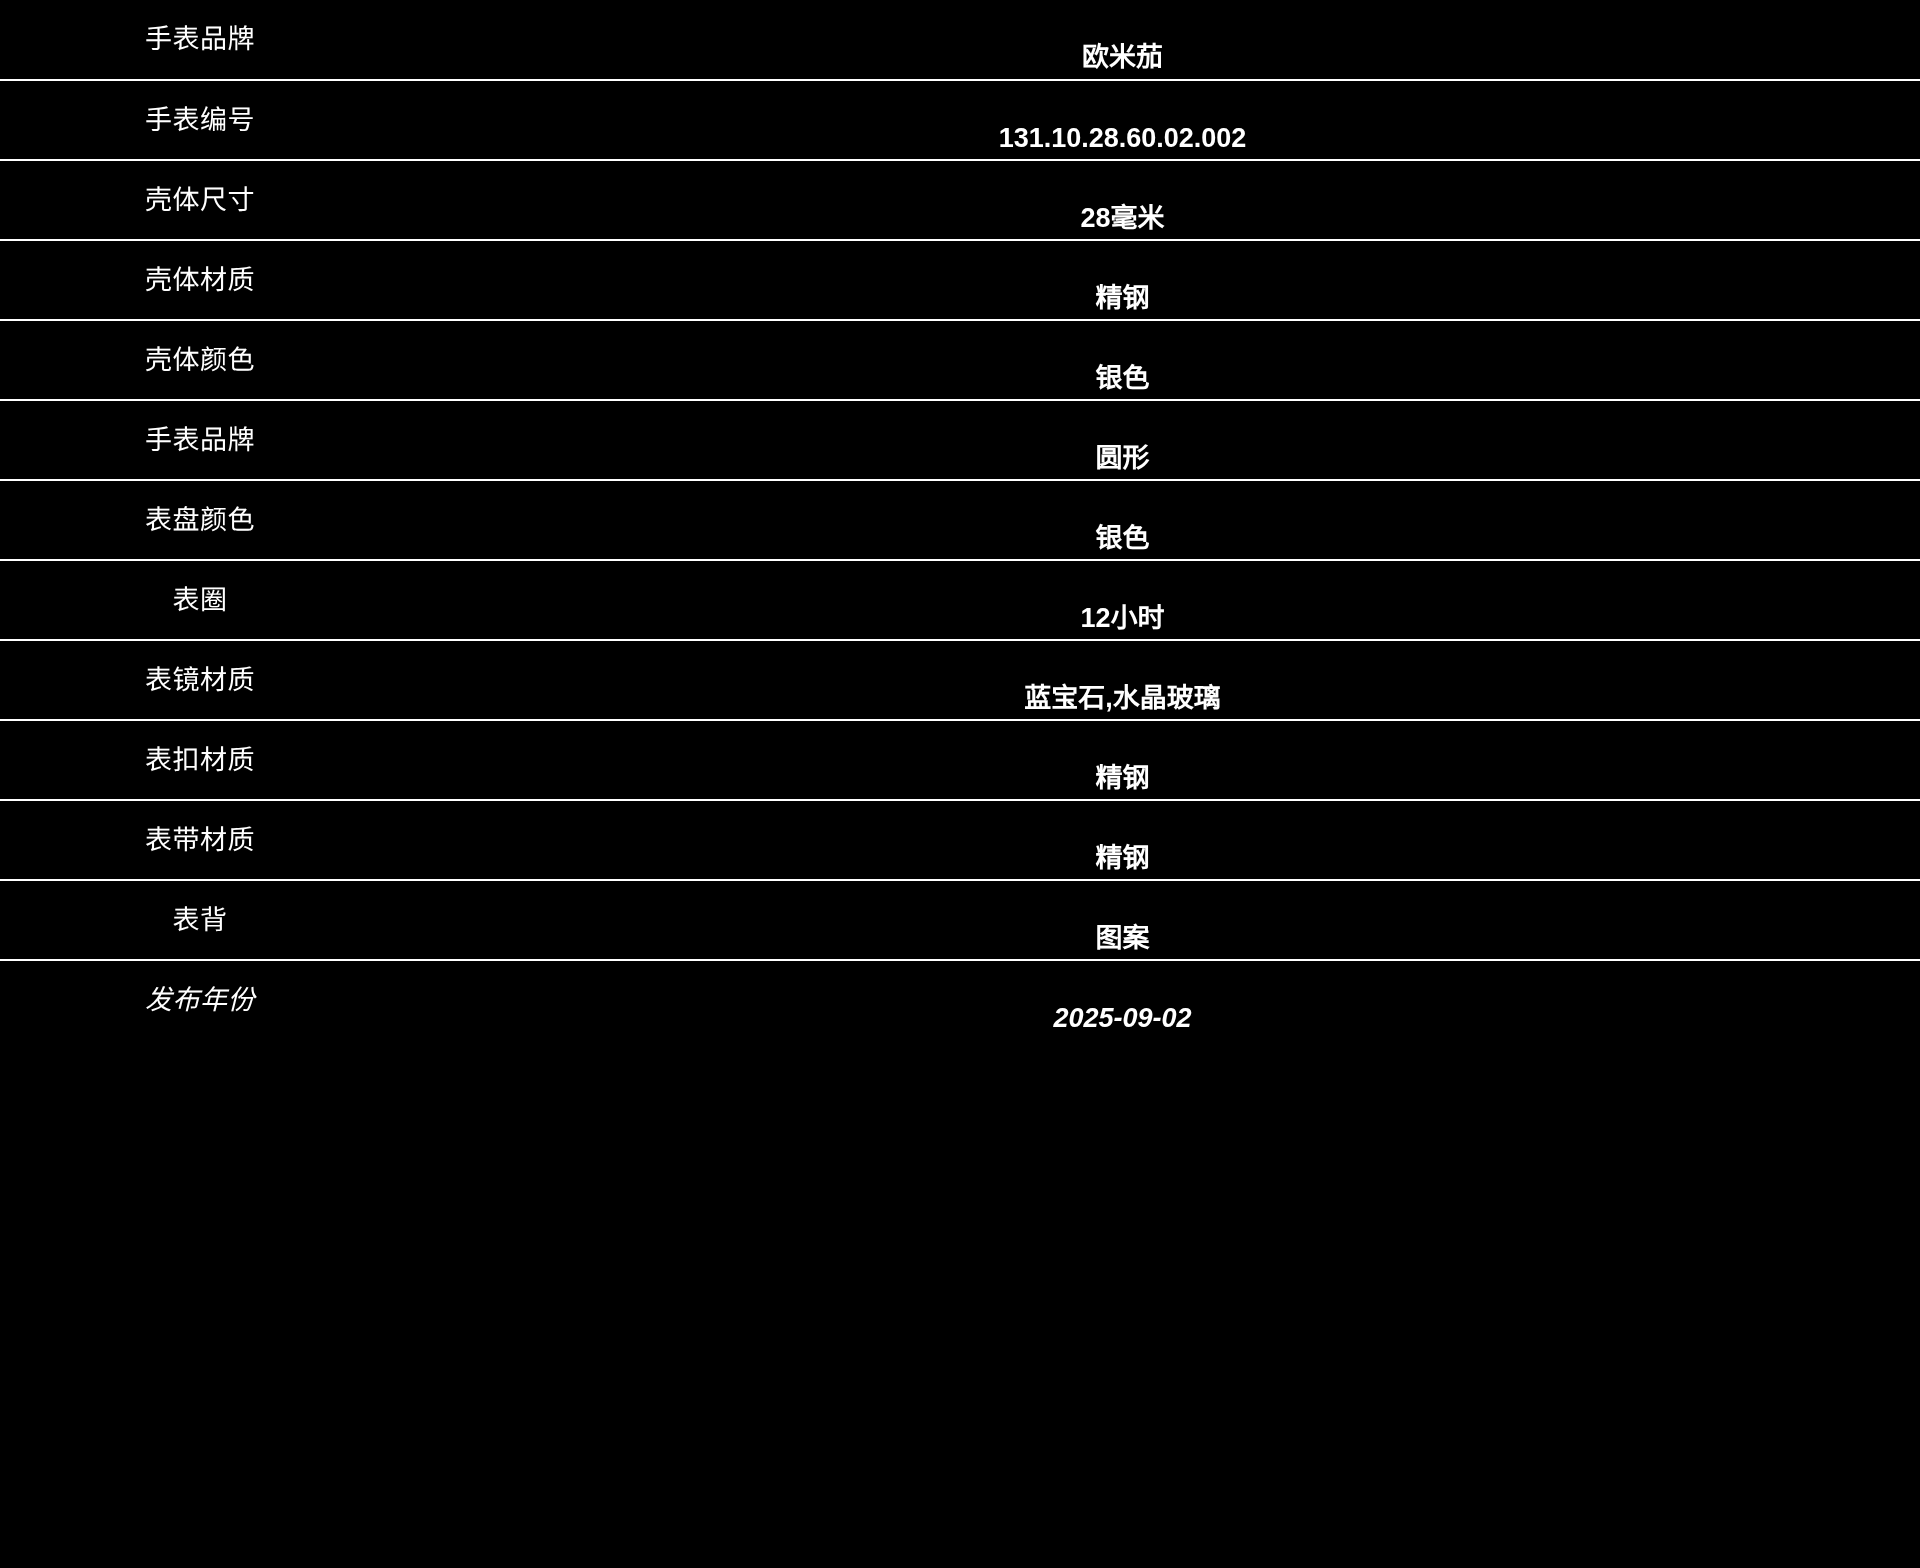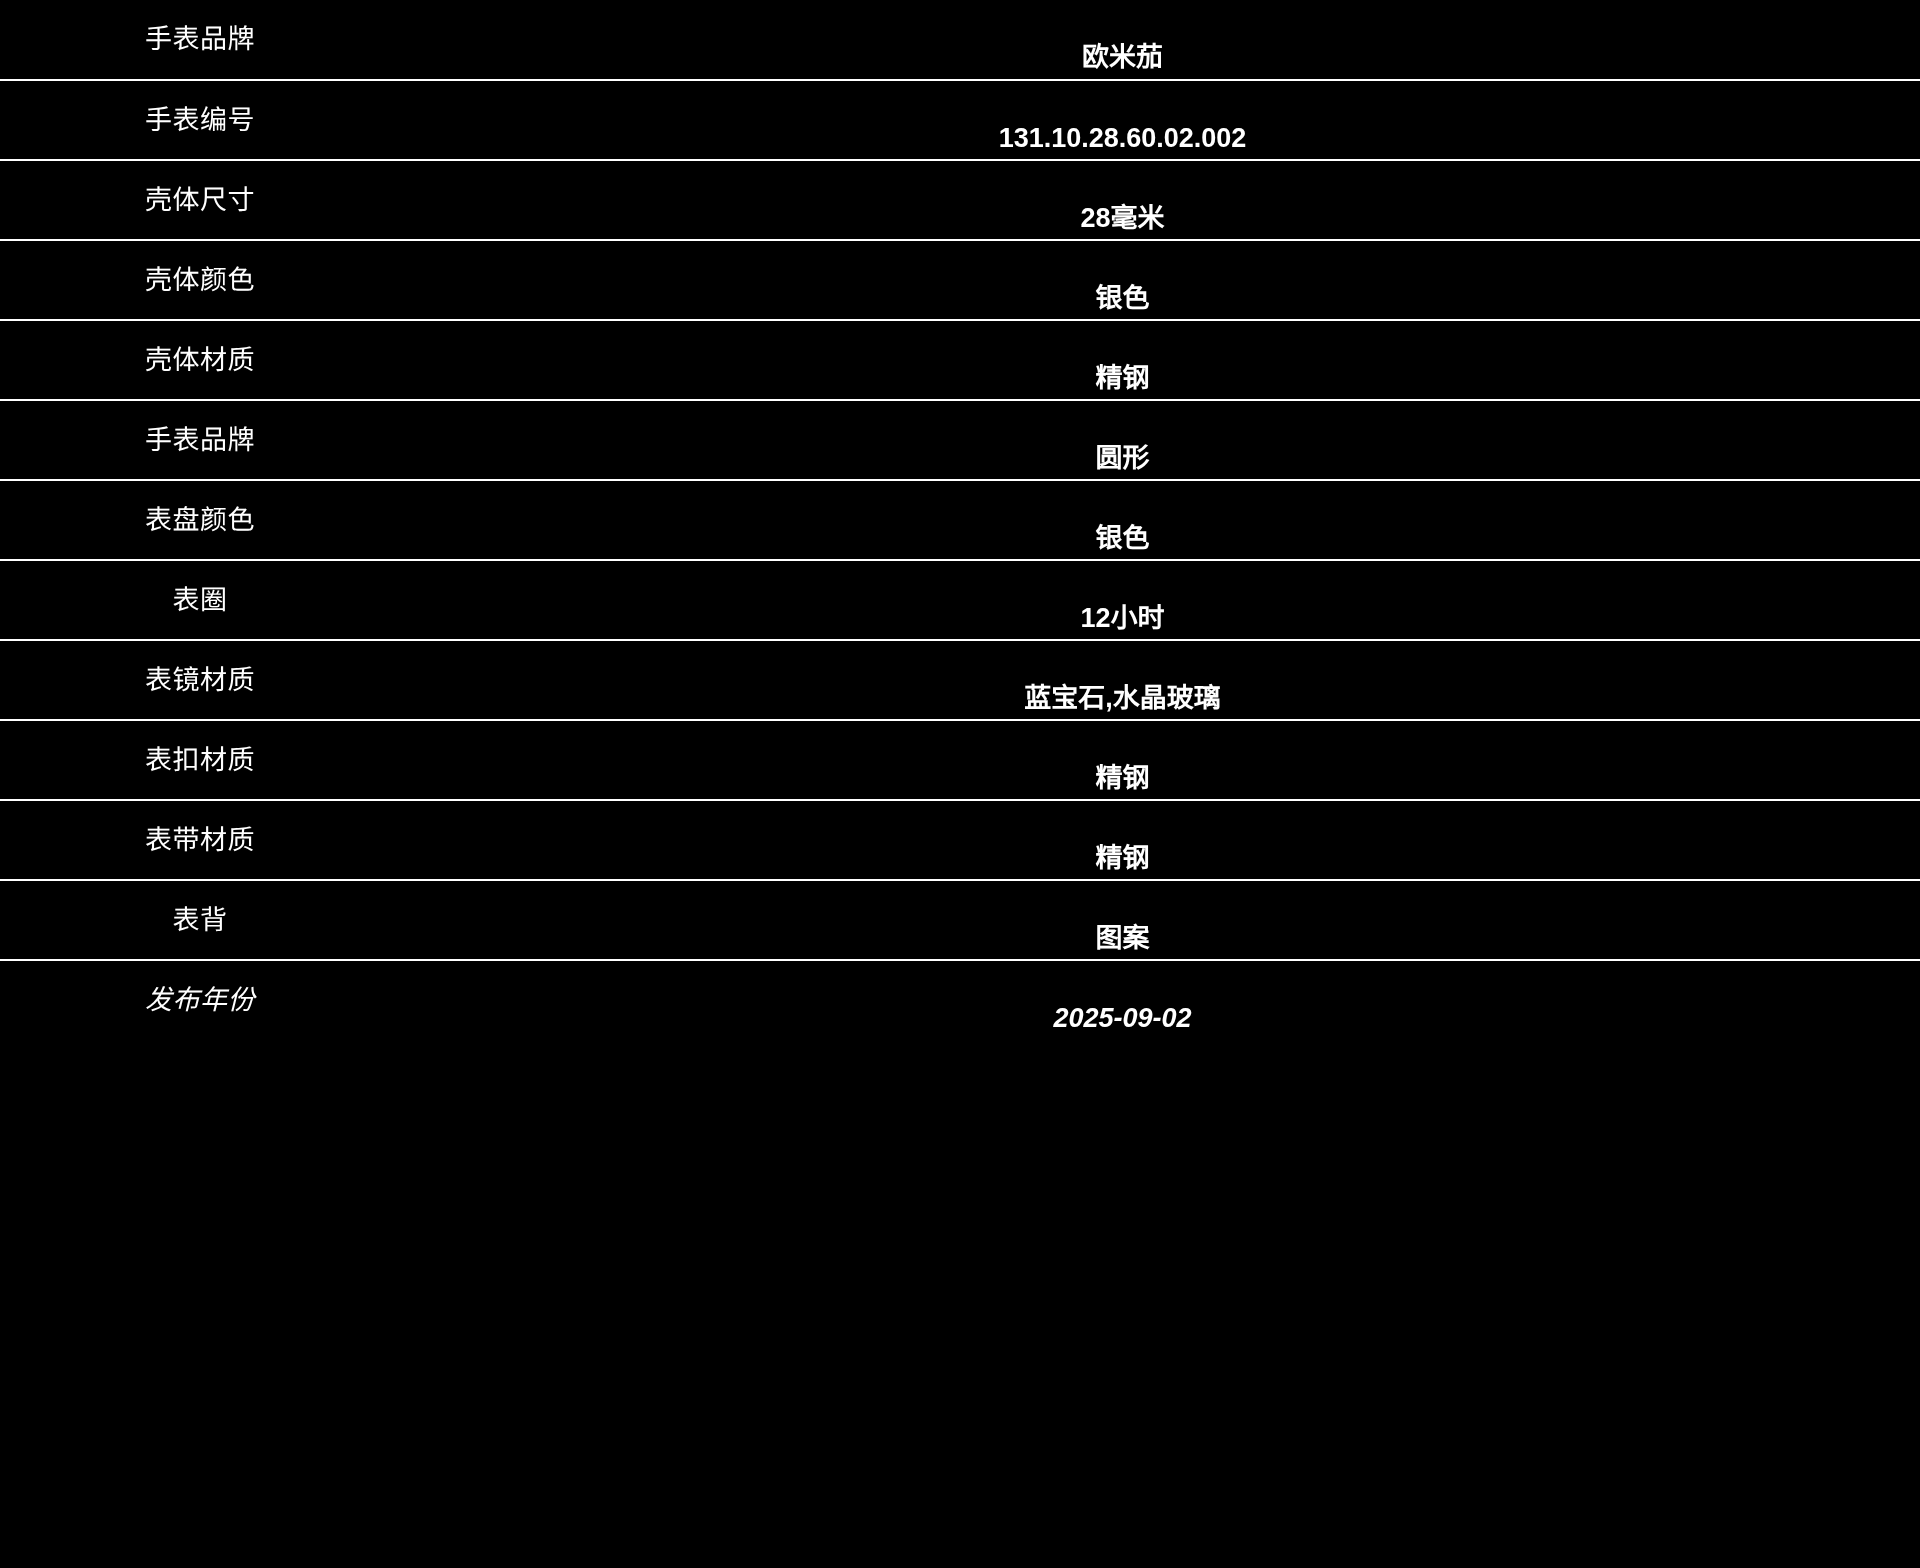--- a/index.html
+++ b/index.html
@@ -81,32 +81,32 @@
       <tr>
         <td class="label-cell">
           <span class="label-inner">壳体尺寸</span>
         </td>
         <td class="value-cell">
           <span class="value-inner">28毫米</span>
         </td>
       </tr>
       <tr>
         <td class="label-cell">
+          <span class="label-inner">壳体材质</span>
+        </td>
+        <td class="value-cell">
+          <span class="value-inner">精钢</span>
+        </td>
+      </tr>
+      <tr>
+        <td class="label-cell">
           <span class="label-inner">壳体颜色</span>
         </td>
         <td class="value-cell">
           <span class="value-inner">银色</span>
-        </td>
-      </tr>
-      <tr>
-        <td class="label-cell">
-          <span class="label-inner">壳体材质</span>
-        </td>
-        <td class="value-cell">
-          <span class="value-inner">精钢</span>
         </td>
       </tr>
       <tr>
         <td class="label-cell">
           <span class="label-inner">手表品牌</span>
         </td>
         <td class="value-cell">
           <span class="value-inner">圆形</span>
         </td>
       </tr>

